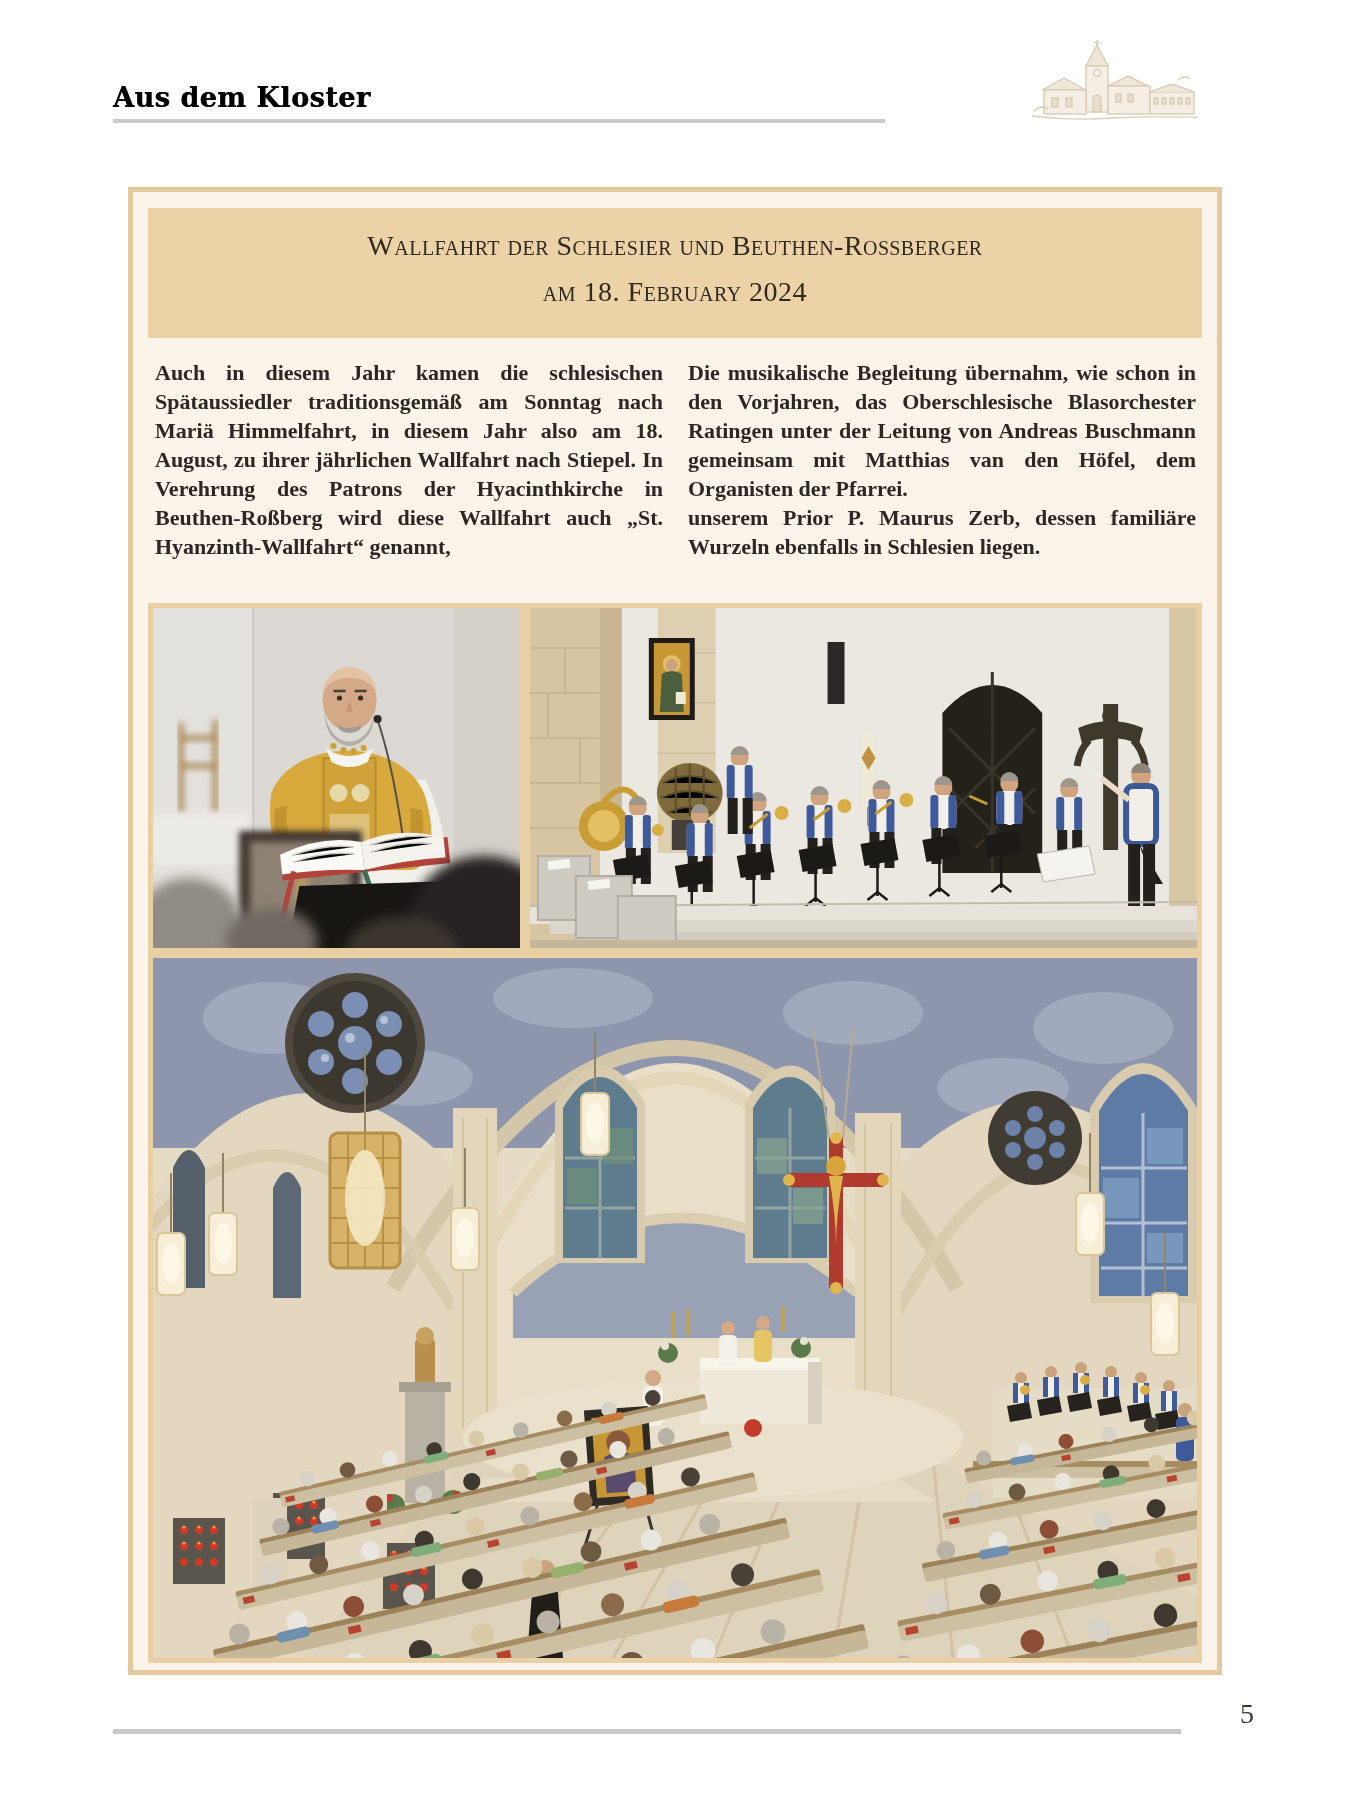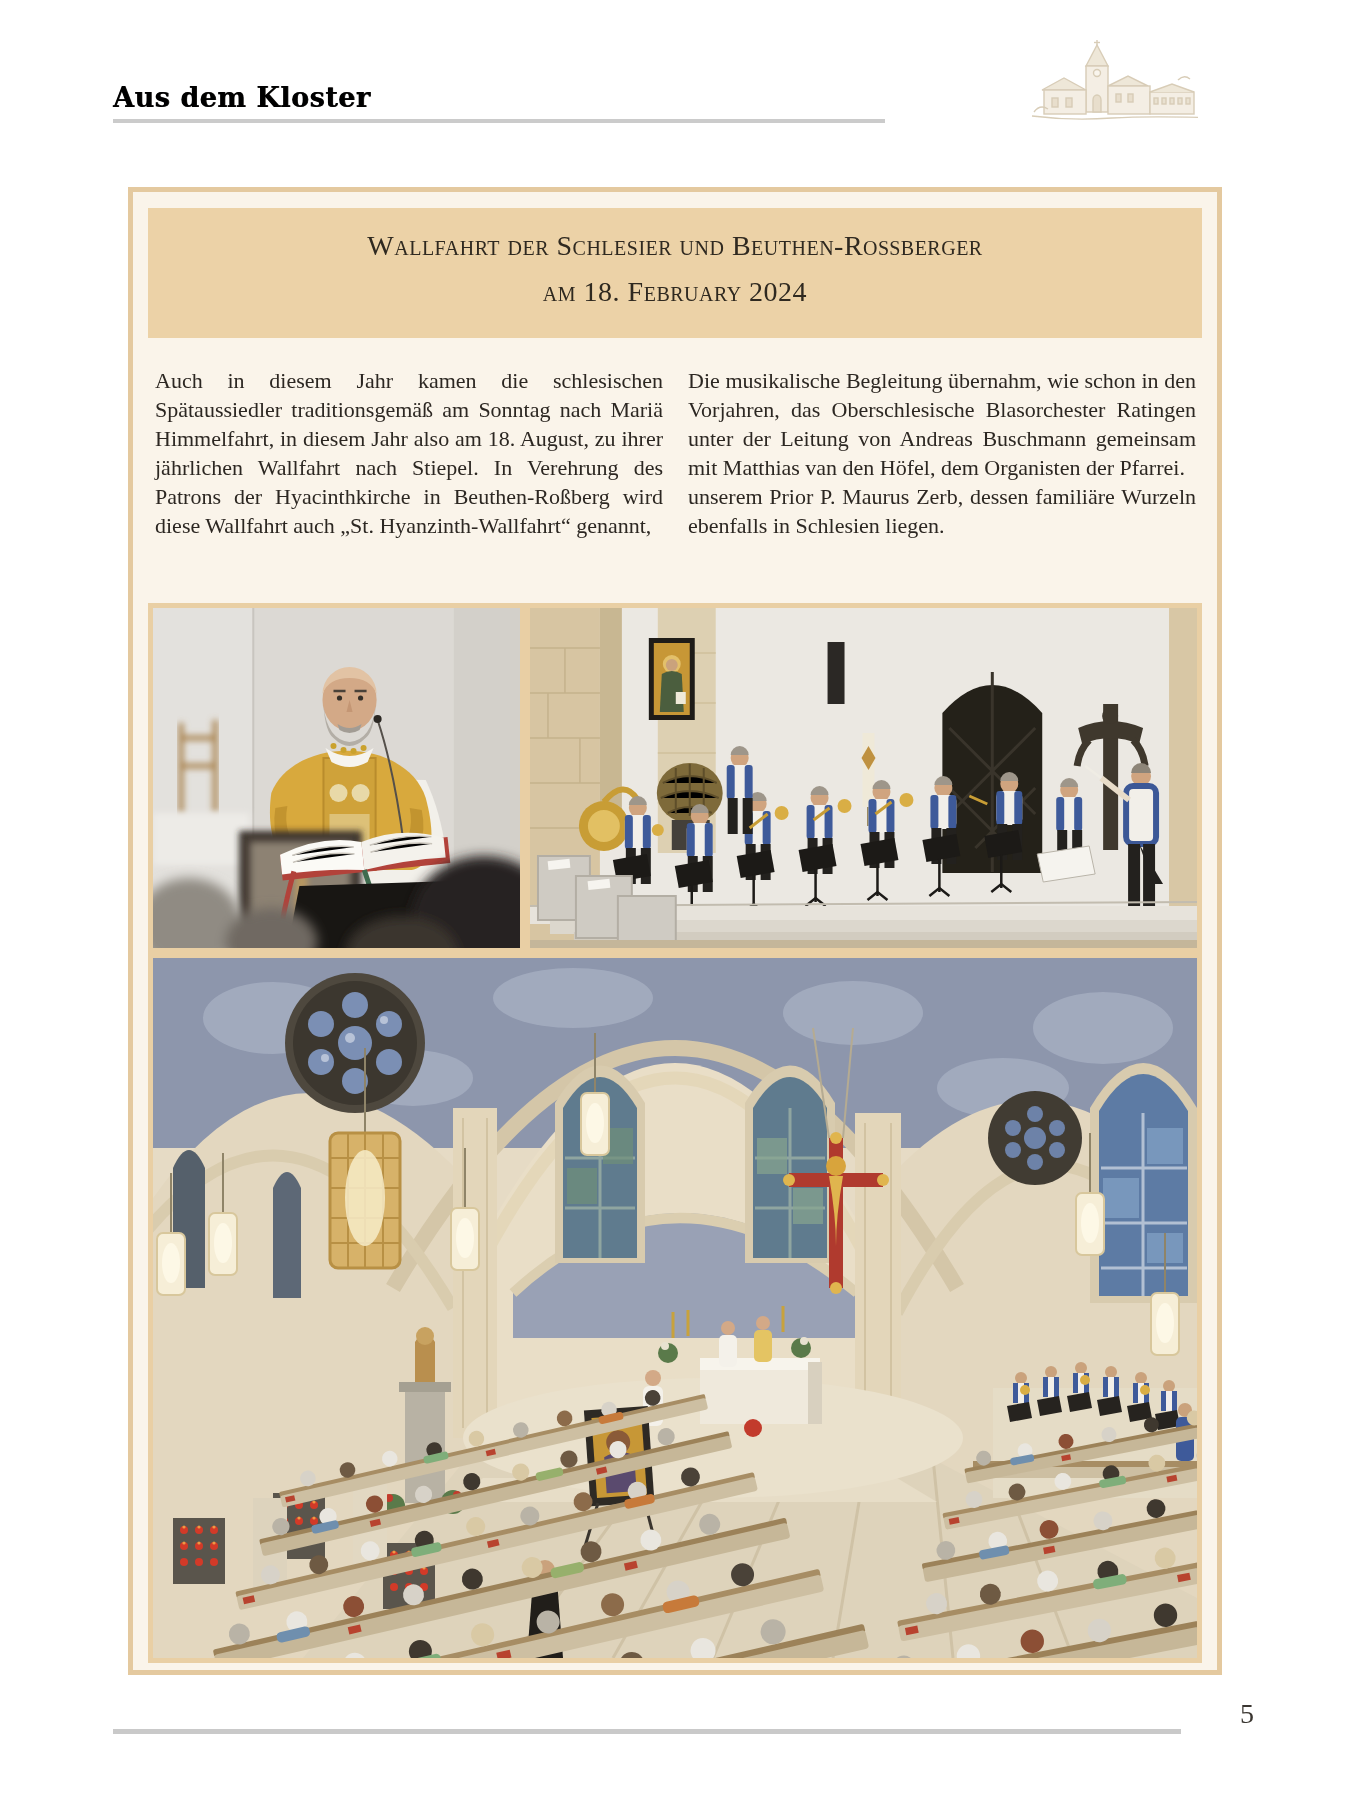--- a/index.html
+++ b/index.html
@@ -22,22 +22,22 @@
     background:#faf4ea;border:5px solid #e4c99f;
   }
   .title-band{
     position:absolute;left:15px;right:15px;top:16px;height:130px;
     background:#ecd2a7;text-align:center;color:#2f2920;
     font-variant:small-caps;letter-spacing:.5px;
   }
   .title-line{font-size:28px;line-height:46px;}
   .title-line1{margin-top:15px;}
   .columns{
-    position:absolute;left:22px;right:21px;top:174px;height:234px;
-    display:flex;gap:25px;
+    position:absolute;left:22px;right:21px;top:166px;height:234px;
+    display:flex;gap:25px;font-weight:bold;
   }
   .col{flex:1;text-align:justify;font-size:22px;line-height:29px;color:#2c2722;}
   .col p{margin:0;}
   
   .photo-row{position:absolute;left:15px;right:15px;top:411px;height:350px;display:flex;}
   .photo-frame{border:5px solid #e9cfa4;background:#cfcbc4;box-sizing:border-box;}
   .photo-frame svg{display:block;width:100%;height:100%;}
   .photo-a{width:377px;height:350px;}
   .photo-b{flex:1;height:350px;}
   .photo-big{position:absolute;left:15px;right:15px;top:761px;height:710px;}

